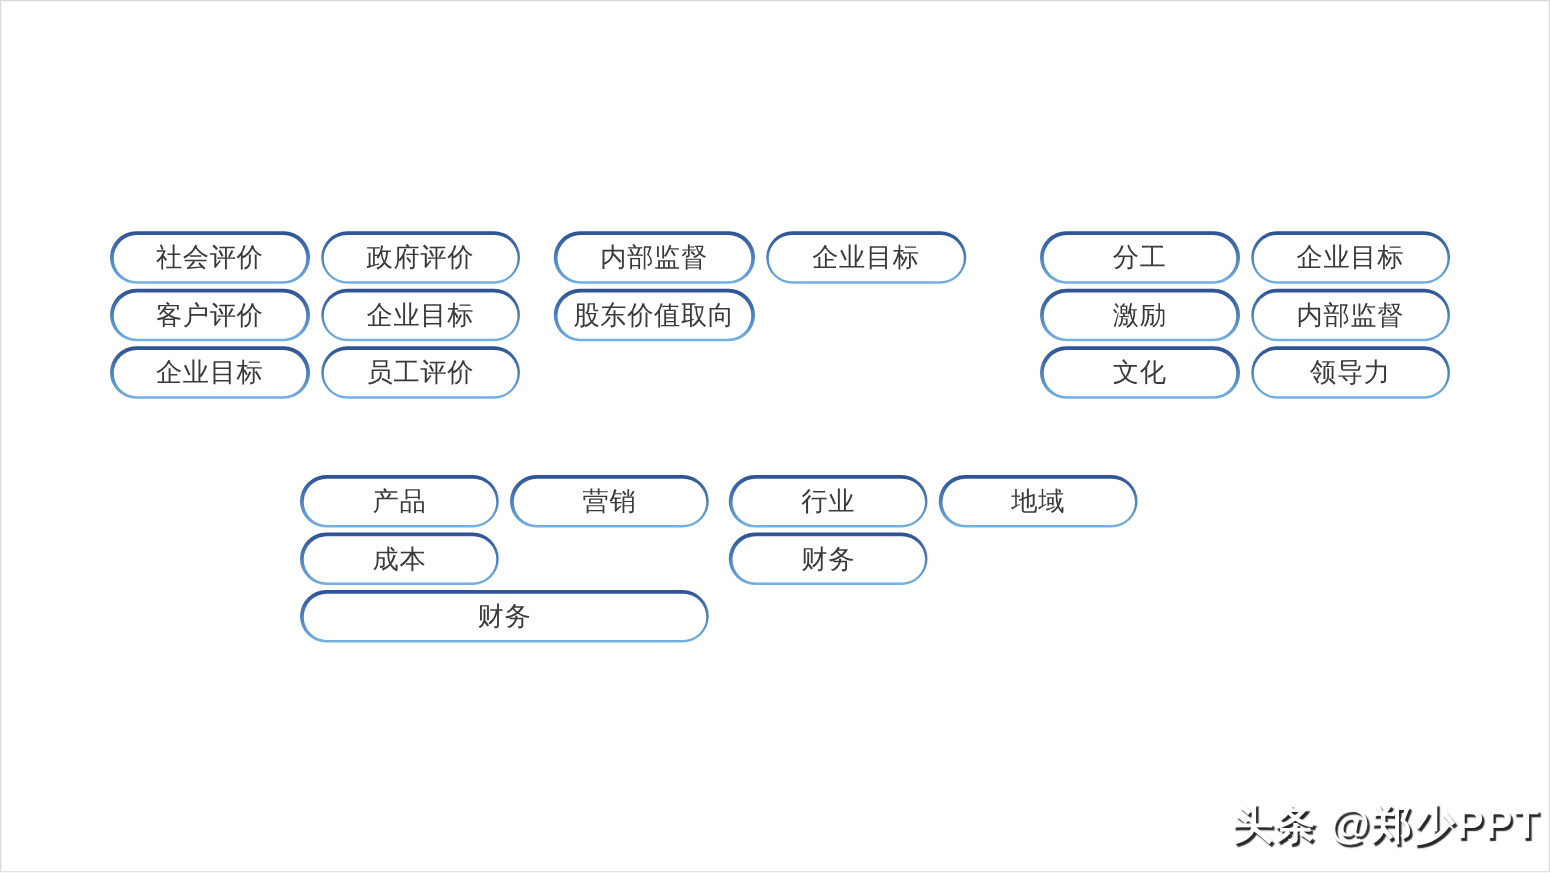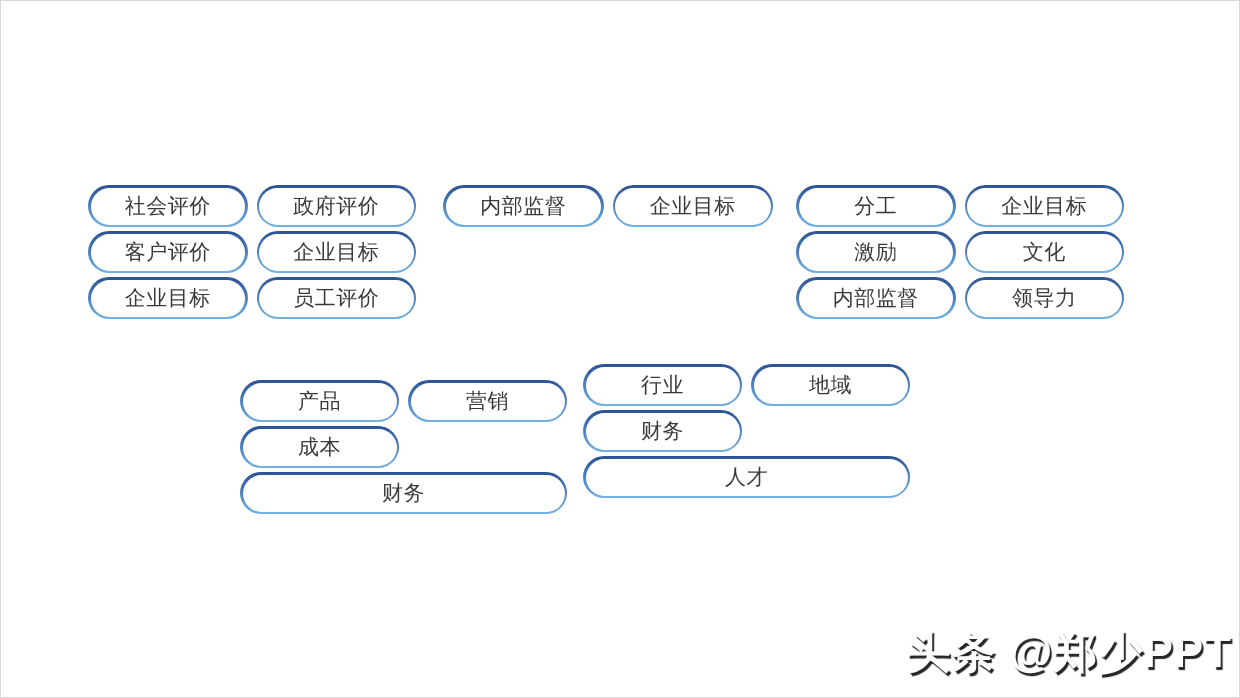--- a/index.html
+++ b/index.html
@@ -17,23 +17,23 @@
     overflow: hidden;
   }
   .pill-group {
     position: absolute;
     display: grid;
     grid-template-columns: 1fr 1fr;
     gap: 4px 9px;
   }
   .g1 { left: 88px;  top: 185px; width: 328px; }
   .g2 { left: 443px; top: 185px; width: 330px; }
-  .g3 { left: 796px; top: 185px; width: 328px; }
+  .g3 { left: 832px; top: 185px; width: 328px; }
   .g4 { left: 240px; top: 380px; width: 327px; text-align: right; }
-  .g5 { left: 583px; top: 364px; width: 327px; }
+  .g5 { left: 583px; top: 380px; width: 327px; }
   .pill {
     height: 42px;
     box-sizing: border-box;
     border-radius: 21px;
     padding: 2.5px;
     background: linear-gradient(180deg,
       var(--pill-border-top, #2d5191) 0%,
       #4f86c2 55%,
       var(--pill-border-bottom, #74b2e2) 100%);
   }
@@ -47,21 +47,21 @@
     justify-content: center;
     font-size: 21px;
     color: var(--pill-text, #3a3a3a);
     letter-spacing: 0.5px;
     white-space: nowrap;
   }
   .watermark {
     position: absolute;
     right: 8px;
     bottom: 16px;
-    font-size: 44px;
+    font-size: 33px;
     font-weight: 700;
     letter-spacing: 1px;
     color: var(--watermark-fill, #ffffff);
     text-shadow: 2px 3px 1px var(--watermark-shadow, #262626);
     white-space: nowrap;
   }
 </style>
 </head>
 <body>
 
@@ -88,37 +88,40 @@
       </div>
   </div>
 
   <div class="pill-group g2">
     <div class="pill">
         <div class="pill-inner">内部监督</div>
       </div>
     <div class="pill">
         <div class="pill-inner">企业目标</div>
       </div>
+    <div class="pill">
+        <div class="pill-inner">股东价值取向</div>
+      </div>
   </div>
 
   <div class="pill-group g3">
     <div class="pill">
         <div class="pill-inner">分工</div>
       </div>
     <div class="pill">
         <div class="pill-inner">企业目标</div>
       </div>
     <div class="pill">
         <div class="pill-inner">激励</div>
       </div>
     <div class="pill">
-        <div class="pill-inner">文化</div>
+        <div class="pill-inner">内部监督</div>
       </div>
     <div class="pill">
-        <div class="pill-inner">内部监督</div>
+        <div class="pill-inner">文化</div>
       </div>
     <div class="pill">
         <div class="pill-inner">领导力</div>
       </div>
   </div>
 
   <div class="pill-group g4">
     <div class="pill">
         <div class="pill-inner">产品</div>
       </div>
@@ -136,20 +139,17 @@
   <div class="pill-group g5">
     <div class="pill">
         <div class="pill-inner">行业</div>
       </div>
     <div class="pill">
         <div class="pill-inner">地域</div>
       </div>
     <div class="pill">
         <div class="pill-inner">财务</div>
       </div>
-    <div class="pill wide">
-        <div class="pill-inner">人才</div>
-      </div>
   </div>
 
   <div class="watermark">头条 @郑少PPT</div>
 
 </div>
 
 </body></html>

